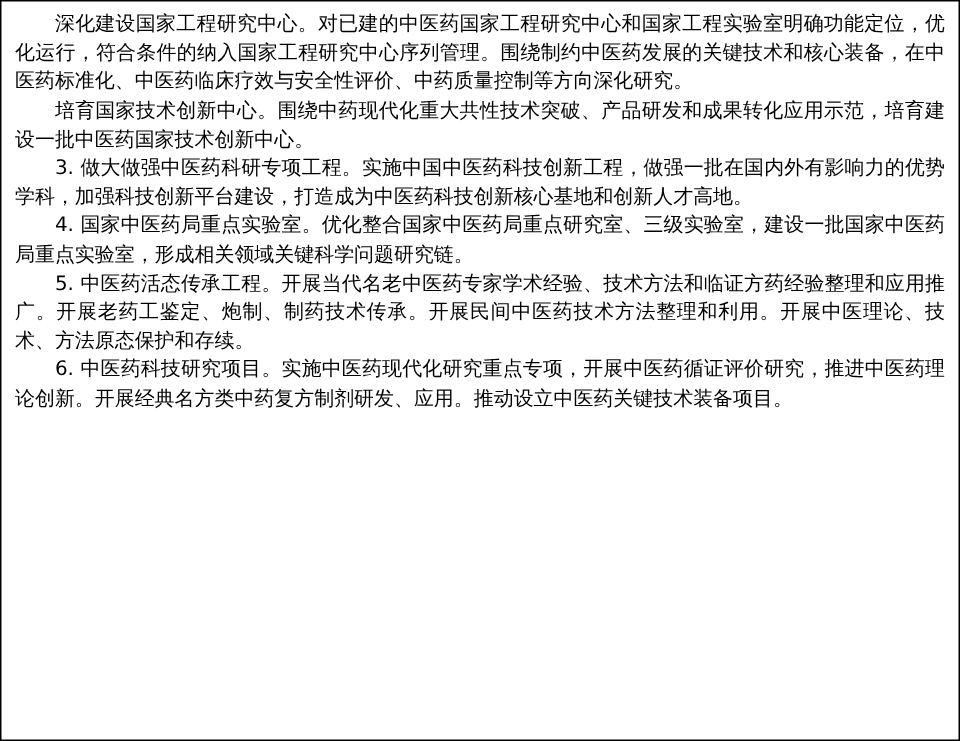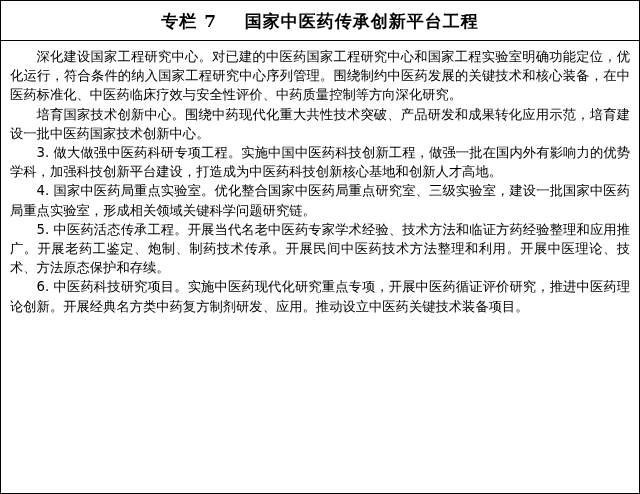--- a/index.html
+++ b/index.html
@@ -51,23 +51,20 @@
     text-indent: 2em;
     letter-spacing: 0px;
     word-break: break-all;
   }
 </style>
 </head>
 <body>
 
 <div class="doc-box">
 
-  <div class="title-bar">
-    <span class="title-text">专栏 7    国家中医药传承创新平台工程</span>
-  </div>
 
   <div class="body-area">
     <p class="para">深化建设国家工程研究中心。对已建的中医药国家工程研究中心和国家工程实验室明确功能定位，优化运行，符合条件的纳入国家工程研究中心序列管理。围绕制约中医药发展的关键技术和核心装备，在中医药标准化、中医药临床疗效与安全性评价、中药质量控制等方向深化研究。</p>
     <p class="para">培育国家技术创新中心。围绕中药现代化重大共性技术突破、产品研发和成果转化应用示范，培育建设一批中医药国家技术创新中心。</p>
     <p class="para">3. 做大做强中医药科研专项工程。实施中国中医药科技创新工程，做强一批在国内外有影响力的优势学科，加强科技创新平台建设，打造成为中医药科技创新核心基地和创新人才高地。</p>
     <p class="para">4. 国家中医药局重点实验室。优化整合国家中医药局重点研究室、三级实验室，建设一批国家中医药局重点实验室，形成相关领域关键科学问题研究链。</p>
     <p class="para">5. 中医药活态传承工程。开展当代名老中医药专家学术经验、技术方法和临证方药经验整理和应用推广。开展老药工鉴定、炮制、制药技术传承。开展民间中医药技术方法整理和利用。开展中医理论、技术、方法原态保护和存续。</p>
     <p class="para">6. 中医药科技研究项目。实施中医药现代化研究重点专项，开展中医药循证评价研究，推进中医药理论创新。开展经典名方类中药复方制剂研发、应用。推动设立中医药关键技术装备项目。</p>
   </div>
 

